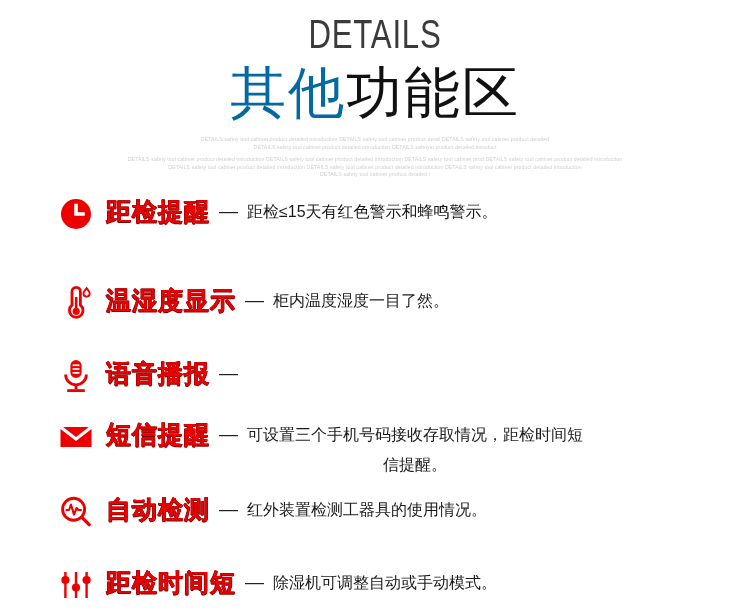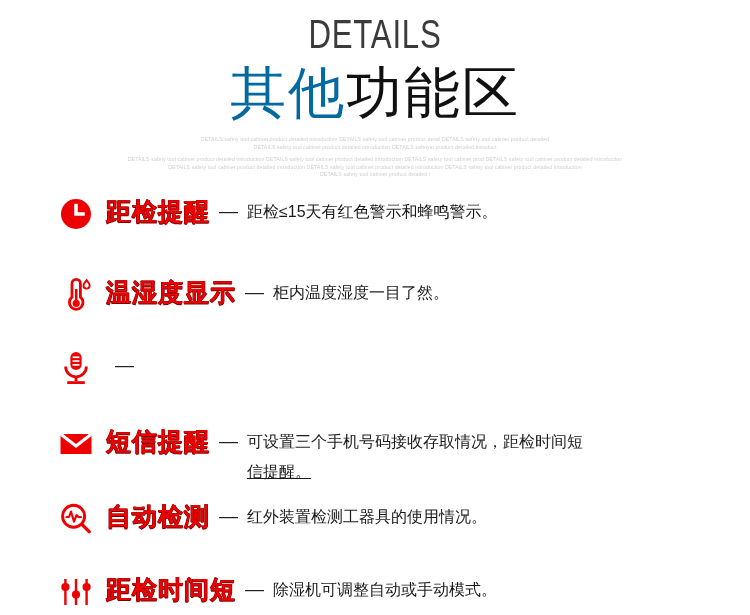--- a/index.html
+++ b/index.html
@@ -80,20 +80,21 @@
     display: flex;
     align-items: center;
     justify-content: center;
     margin-top: 2px;
   }
   .feature .icon-wrap svg { display: block; }
   .feature .body {
     display: flex;
     align-items: flex-start;
     padding-left: 10px;
+    text-align: center;
   }
   .feature .f-title {
     color: #ee0000;
     font-weight: bold;
     font-size: 25px;
     line-height: 38px;
     letter-spacing: 1px;
     white-space: nowrap;
     text-shadow:
       0.5px 0 0 #7a0000,
@@ -108,27 +109,27 @@
     padding: 0 9px;
     white-space: nowrap;
   }
   .feature .f-desc {
     color: #1a1a1a;
     font-size: 16px;
     line-height: 30px;
     padding-top: 5px;
     max-width: 430px;
   }
-  .feature .f-desc .l2 { display: block; text-decoration: underline; }
+  .feature .f-desc .l2 { display: block; }
 
   
   .feature.r1 { margin-top: 0; }
-  .feature.r2 { margin-top: 23px; }
+  .feature.r2 { margin-top: 31px; }
   .feature.r3 { margin-top: 15px; }
-  .feature.r4 { margin-top: 18px; }
+  .feature.r4 { margin-top: 3px; }
   .feature.r5 { margin-top: 10px; }
   .feature.r6 { margin-top: 15px; }
   .feature.r4 .f-desc { max-width: 420px; }
 </style>
 </head>
 <body>
 
 <div class="header">
   <div class="title-en">DETAILS</div>
   <div class="title-cn"><span class="hl">其他</span><span>功能区</span></div>
@@ -181,20 +182,21 @@
         <rect x="10.4" y="2" width="11.2" height="18" rx="5.6" fill="#ee0000"></rect>
         <rect x="12.6" y="6.4" width="6.8" height="1.7" fill="#ffffff"></rect>
         <rect x="12.6" y="10.2" width="6.8" height="1.7" fill="#ffffff"></rect>
         <rect x="12.6" y="14" width="6.8" height="1.7" fill="#ffffff"></rect>
         <path d="M5.6 16.5 a10.4 10.4 0 0 0 20.8 0" fill="none" stroke="#ee0000" stroke-width="2.8"></path>
         <rect x="14.6" y="26" width="2.8" height="5.4" fill="#ee0000"></rect>
         <rect x="7.2" y="31.2" width="17.6" height="2.8" fill="#ee0000"></rect>
       </svg>
     </span>
     <span class="body">
+      <span class="f-title">语音播报</span>
       <span class="dash">—</span>
     </span>
   </div>
 
   <div class="feature r4">
     <span class="icon-wrap">
       <svg width="34" height="26" viewBox="0 0 34 26">
         <rect x="1.5" y="3" width="31" height="20" fill="#ee0000"></rect>
         <path d="M1.5 3 L17 15 L32.5 3" fill="none" stroke="#ffffff" stroke-width="3.2"></path>
       </svg>

